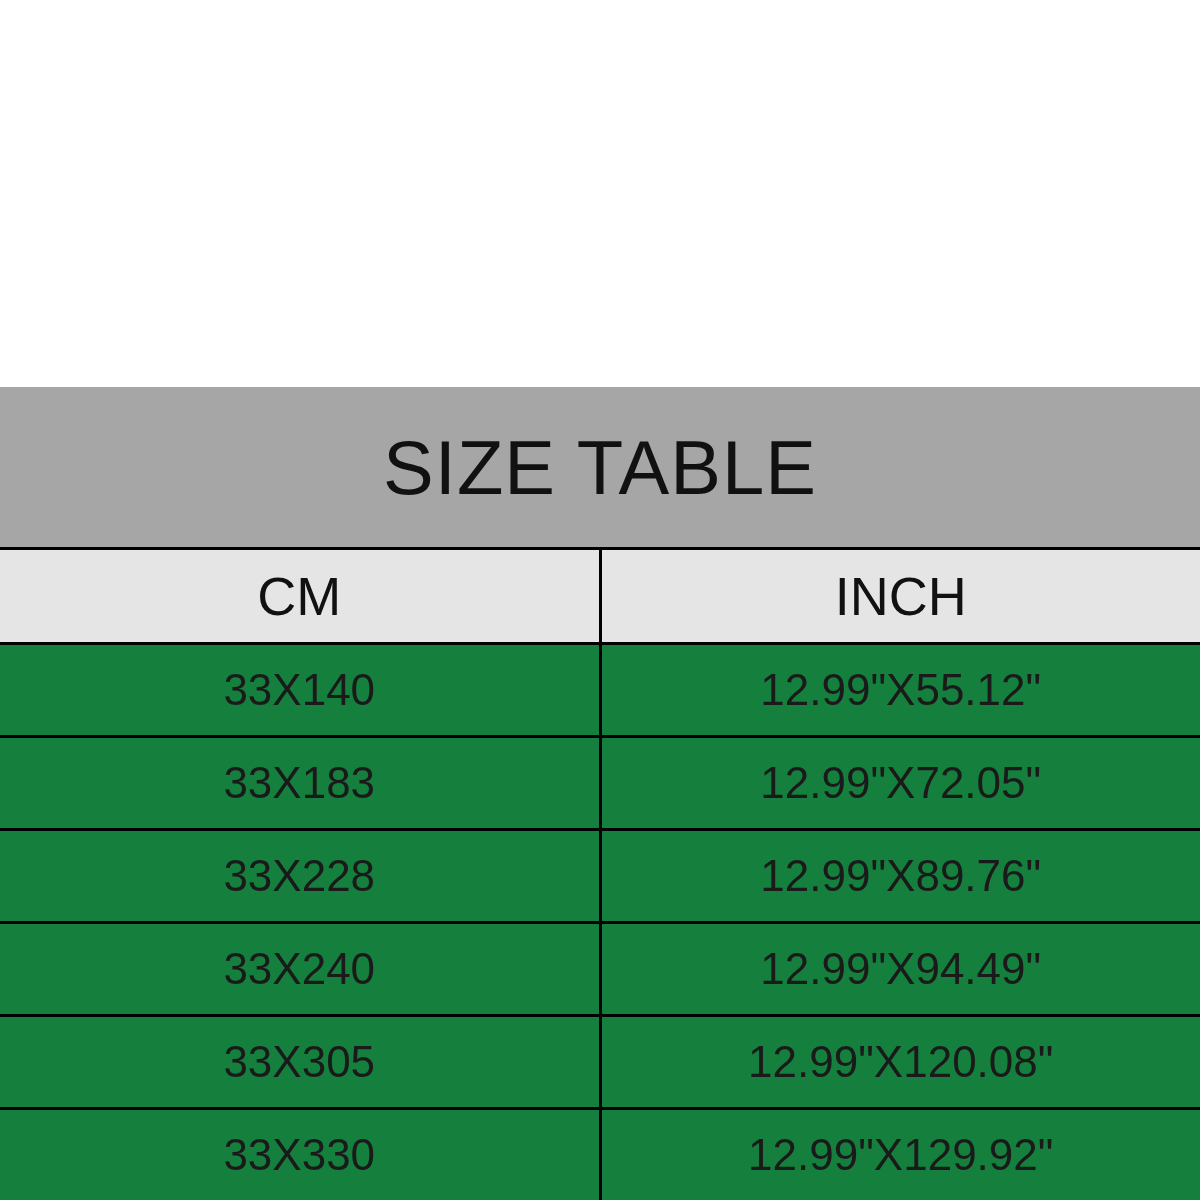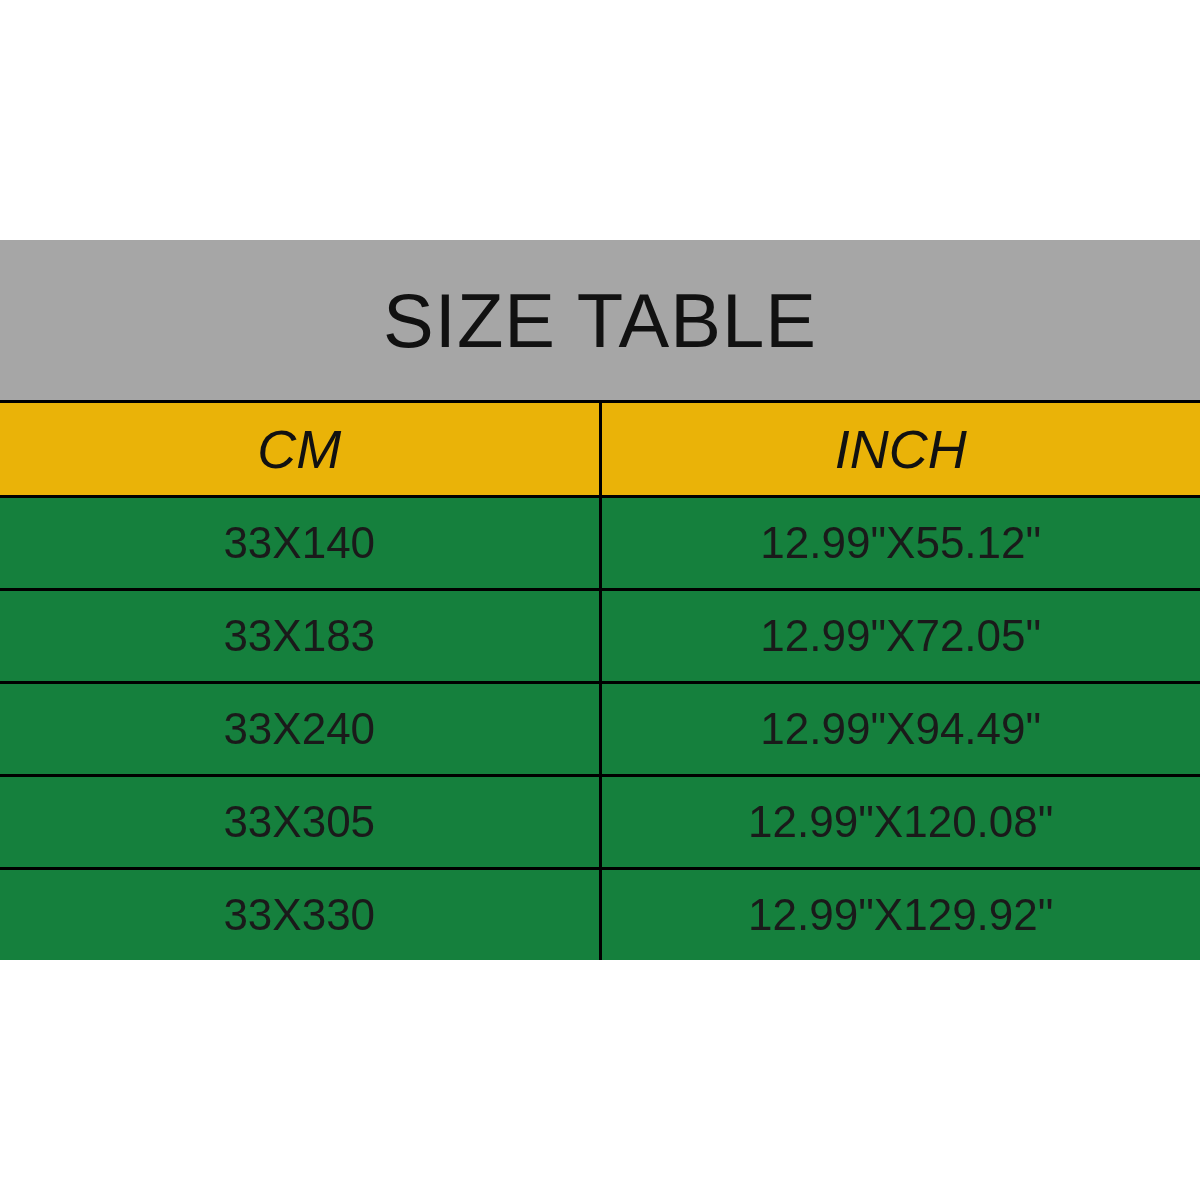--- a/index.html
+++ b/index.html
@@ -12,21 +12,21 @@
     height: 1200px;
     font-family: "Liberation Sans", sans-serif;
     color: #1a1a1a;
   }
   .sheet {
     width: 1200px;
     height: 1200px;
     box-sizing: border-box;
     display: flex;
     flex-direction: column;
-    justify-content: center;
+    justify-content: flex-end;
   }
   table.size-table {
     width: 1200px;
     border-collapse: collapse;
     table-layout: fixed;
   }
   table.size-table td,
   table.size-table th {
     border: 3px solid #000000;
     text-align: center;
@@ -48,26 +48,25 @@
   }
   .title-cell {
     background: #a6a6a6;
     height: 160px;
     font-size: 76px;
     font-weight: 400;
     letter-spacing: 1px;
     color: #111111;
   }
   .col-head {
-    background: #eab308;
+    background: #e5e5e5;
     height: 92px;
     font-size: 54px;
     font-weight: 400;
     color: #111111;
-    font-style: italic;
   }
   .data-cell {
     background: #15803d;
     height: 90px;
     font-size: 44px;
     font-weight: 400;
     color: #1a1a1a;
   }
   .col-cm { width: 50%; }
   .col-inch { width: 50%; }
@@ -88,20 +87,24 @@
 
       <tr>
         <td class="data-cell col-cm">33X140</td>
         <td class="data-cell col-inch">12.99"X55.12"</td>
       </tr>
       <tr>
         <td class="data-cell col-cm">33X183</td>
         <td class="data-cell col-inch">12.99"X72.05"</td>
       </tr>
       <tr>
+        <td class="data-cell col-cm">33X228</td>
+        <td class="data-cell col-inch">12.99"X89.76"</td>
+      </tr>
+      <tr>
         <td class="data-cell col-cm">33X240</td>
         <td class="data-cell col-inch">12.99"X94.49"</td>
       </tr>
       <tr>
         <td class="data-cell col-cm">33X305</td>
         <td class="data-cell col-inch">12.99"X120.08"</td>
       </tr>
       <tr>
         <td class="data-cell col-cm">33X330</td>
         <td class="data-cell col-inch">12.99"X129.92"</td>

